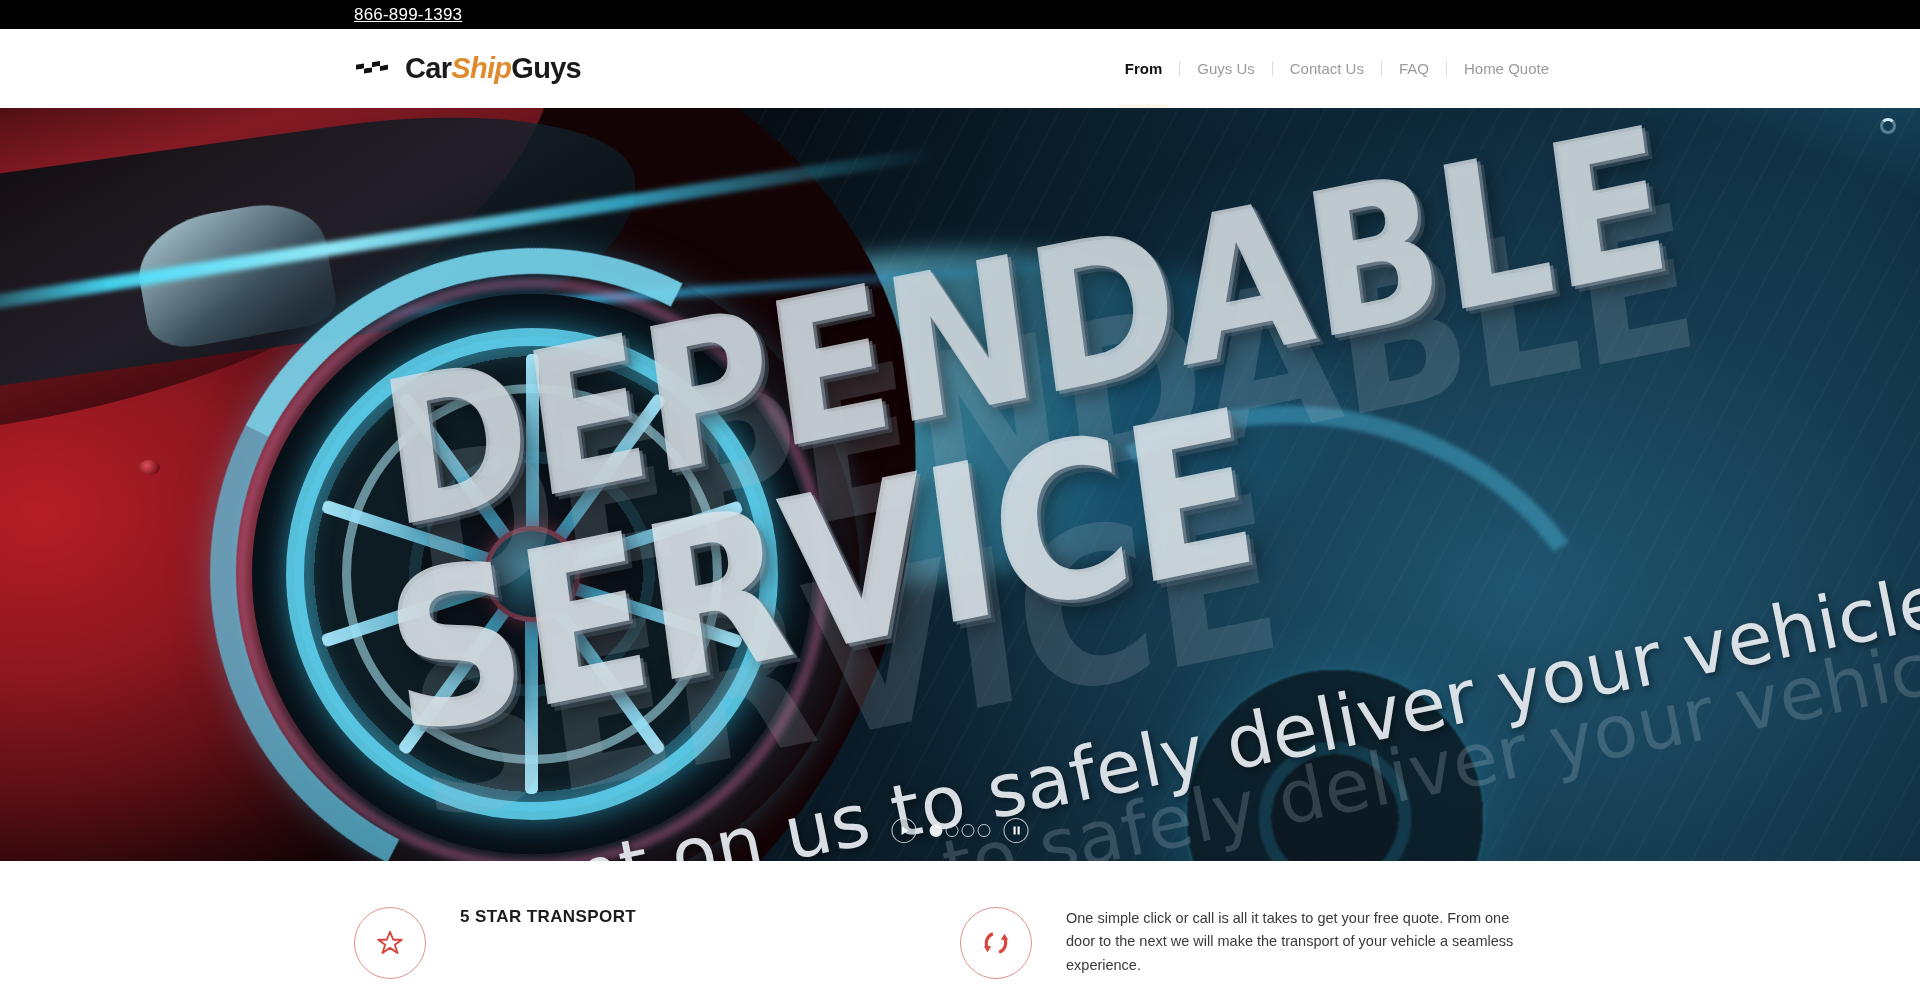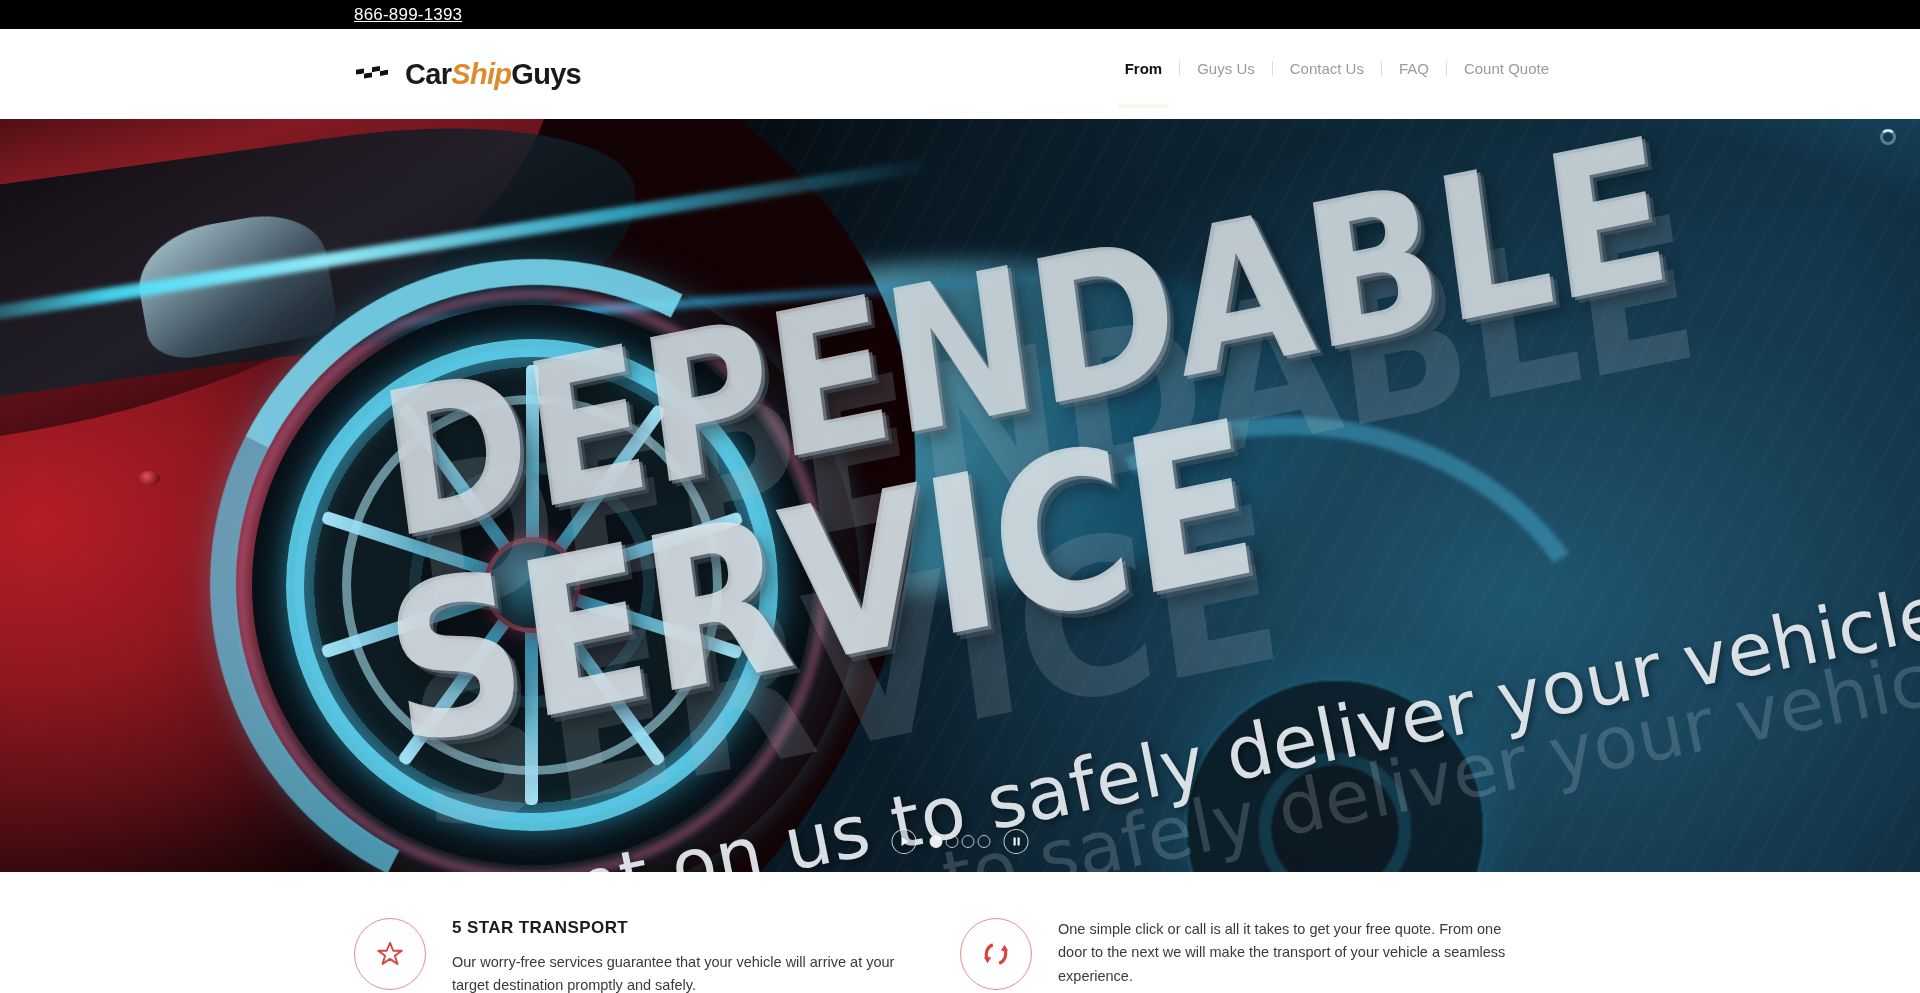--- a/index.html
+++ b/index.html
@@ -18,21 +18,21 @@
     display:flex; align-items:center;
     padding-left:354px;
   }
   .topbar .phone {
     color:#ffffff; font-size:17px; letter-spacing:.2px;
     font-family:"Liberation Sans", sans-serif;
   }
 
   
   .header {
-    height:90px; background:#ffffff;
+    height:79px; background:#ffffff;
     display:flex; align-items:center;
     padding:0 0 0 354px;
     position:relative;
   }
   .logo { display:flex; align-items:center; gap:9px; text-decoration:none; }
   .flag { width:42px; height:22px; display:block; }
   .logo-text {
     font-size:29px; font-weight:700; letter-spacing:-0.7px;
     font-family:"Liberation Sans", sans-serif; white-space:nowrap;
   }
@@ -342,21 +342,21 @@
     background:transparent; cursor:pointer;
   }
   .dot.active { background:rgba(248,250,252,.95); }
 
   
   .features {
     height:132px; background:#ffffff;
     padding:44px 354px 0 354px;
     display:flex; gap:0;
   }
-  .feature { display:flex; gap:26px; width:50%; padding-right:48px; }
+  .feature { display:flex; gap:34px; width:50%; padding-right:48px; }
   .f-icon {
     flex:0 0 auto;
     width:72px; height:72px; border-radius:50%;
     border:1px solid #e2908c;
     display:flex; align-items:center; justify-content:center;
     margin-top:2px;
   }
   .f-body { padding-top:2px; }
   .f-title {
     font-size:17px; font-weight:700; color:#1c1c1c;
@@ -402,21 +402,21 @@
       <span>From</span>
       <span class="nav-underline"></span>
     </a>
     <span class="nav-sep"></span>
     <a href="#" class="nav-item">Guys Us</a>
     <span class="nav-sep"></span>
     <a href="#" class="nav-item">Contact Us</a>
     <span class="nav-sep"></span>
     <a href="#" class="nav-item">FAQ</a>
     <span class="nav-sep"></span>
-    <a href="#" class="nav-item">Count Quote</a>
+    <a href="#" class="nav-item">Home Quote</a>
   </nav>
 </div>
 
 <div class="hero">
 
   <div class="hero-photo">
     <div class="bg-teal"></div>
     <div class="bg-streaks"></div>
 
     <div class="body-sweep"></div>
@@ -493,21 +493,20 @@
 <div class="features">
 
   <div class="feature">
     <div class="f-icon">
       <svg width="30" height="30" viewBox="0 0 24 24" aria-hidden="true">
         <polygon points="12,3 14.6,9.4 21.4,9.4 15.9,13.4 18,20 12,15.9 6,20 8.1,13.4 2.6,9.4 9.4,9.4" fill="none" stroke="#d9433c" stroke-width="1.5" stroke-linejoin="round"></polygon>
       </svg>
     </div>
     <div class="f-body">
       <div class="f-title">5 STAR TRANSPORT</div>
-      <div class="f-desc">Our worry-free services guarantee that your vehicle will arrive at your target destination promptly and safely.</div>
     </div>
   </div>
 
   <div class="feature">
     <div class="f-icon">
       <svg width="30" height="30" viewBox="0 0 24 24" aria-hidden="true">
         <path d="M9.5 4.6A8 8 0 0 0 5.2 16" fill="none" stroke="#d9433c" stroke-width="2.4" stroke-linecap="butt"></path>
         <polygon points="2.3,14.6 8.2,14.6 5.2,19.4" fill="#d9433c"></polygon>
         <path d="M14.5 19.4A8 8 0 0 0 18.8 8" fill="none" stroke="#d9433c" stroke-width="2.4" stroke-linecap="butt"></path>
         <polygon points="21.7,9.4 15.8,9.4 18.8,4.6" fill="#d9433c"></polygon>

